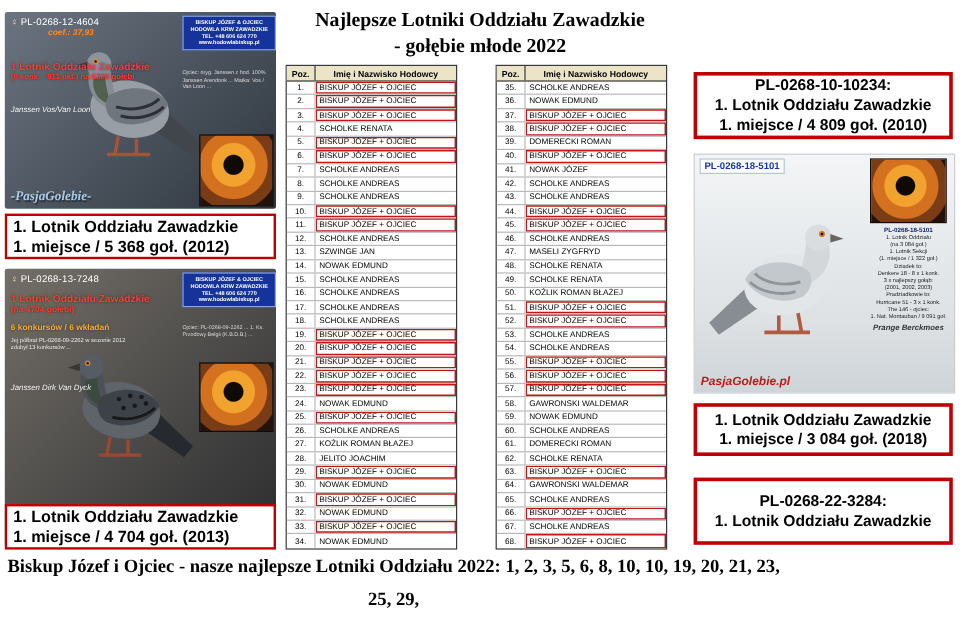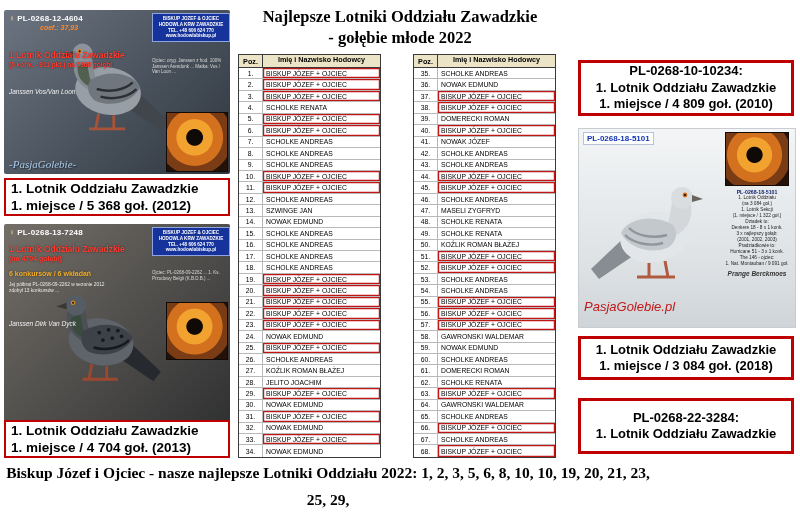--- a/index.html
+++ b/index.html
@@ -12,35 +12,35 @@
          font-family:"Liberation Serif",serif;font-weight:bold;font-size:16.5px;line-height:21px}
   #footer{position:absolute;top:459px;left:0;width:656px;text-align:center;
           font-family:"Liberation Serif",serif;font-weight:bold;font-size:15.5px;line-height:27px}
 
   
   .photo-card{position:absolute;overflow:hidden;border-radius:2px}
   #card1{left:4px;top:10px;width:226px;height:164px;
          background:linear-gradient(135deg,#6b7480 0%,#49525c 55%,#2f353d 100%)}
   #card2{left:4px;top:224px;width:226px;height:232px;
          background:linear-gradient(135deg,#746f68 0%,#4b4a48 55%,#2b2c2e 100%)}
-  .ring-label{position:absolute;top:4px;left:5px;color:#fff;font-size:8px;font-weight:bold;letter-spacing:.2px}
+  .ring-label{position:absolute;top:4px;left:5px;color:#fff;font-size:8px;font-weight:normal;letter-spacing:.2px}
   .ring-label .sex{color:#ffd9a0;margin-right:2px}
   .coef{position:absolute;top:14px;left:36px;color:#ff8a2a;font-size:7px;font-style:italic;font-weight:bold}
   .ach{position:absolute;left:5px;color:#ff3b2f;font-weight:bold;text-shadow:0 0 2px rgba(0,0,0,.6)}
   #card1 .a1{top:40px;font-size:8.5px}
   #card1 .a2{top:51px;font-size:6.5px;width:135px}
   #card2 .a1{top:20px;font-size:8.5px}
   #card2 .a2{top:31px;font-size:7px}
   #card2 .a3{top:46px;font-size:7px;color:#f5b02a}
   .note{position:absolute;top:58px;left:5px;width:108px;color:#e8e8e8;font-size:4.8px;line-height:6px}
   .strain{position:absolute;left:5px;color:#f2f2f2;font-style:italic;font-size:6.5px}
   #card1 .strain{top:78px}
   #card2 .strain{top:96px}
   .watermark{position:absolute;left:5px;bottom:4px;color:#a9c9e9;font-family:"Liberation Serif",serif;
-             font-style:italic;font-weight:normal;font-size:11px;text-shadow:1px 1px 1px rgba(0,0,0,.5)}
+             font-style:italic;font-weight:bold;font-size:11px;text-shadow:1px 1px 1px rgba(0,0,0,.5)}
   .bluebox{position:absolute;right:0;top:3px;width:78px;background:#16339b;border:1px solid #8fa4e0;
            padding:2px 1px;text-align:center}
   .bb-line{color:#fff;font-size:4.6px;line-height:5.8px;font-weight:bold;white-space:nowrap;overflow:hidden}
   .fineprint{position:absolute;right:2px;width:76px;color:#d9d9d9;font-size:4.5px;line-height:5.5px}
   #card1 .fineprint{top:48px;height:44px}
   #card2 .fineprint{top:46px;height:28px}
   .eyeph{position:absolute;border:1px solid #120a06;
          background:radial-gradient(circle at 46% 42%, #0f0a06 0 17%, #f2a22e 19% 38%, #d4711f 40% 60%, #7a3c14 62% 80%, #241208 82%)}
   #card1 .eyeph{right:2px;bottom:2px;width:62px;height:60px}
   #card2 .eyeph{right:2px;top:78px;width:62px;height:58px}
@@ -53,21 +53,21 @@
            display:flex;flex-direction:column;justify-content:center;padding-left:5px;
            font-weight:bold;font-size:13.5px;line-height:17px}
   #caption1{top:178px}
   #caption2{top:420px}
 
   
   .rtable{position:absolute;top:54px;width:143px;border:1px solid #3a3a3a;background:#fff}
   #table1{left:238px}
   #table2{left:413px}
   .t-head{display:flex;height:13px;background:#ece4c6;border-bottom:1px solid #3a3a3a;
-          font-weight:bold;font-size:7.2px;}
+          font-weight:bold;font-size:7.2px;align-items:center}
   .t-head .pos{width:24px;text-align:center;border-right:1px solid #3a3a3a;height:100%;
                display:flex;align-items:center;justify-content:center}
   .t-head .name{flex:1;text-align:center}
   .t-row{display:flex;height:11.45px;border-bottom:1px solid #b9b9b9}
   .t-row:last-child{border-bottom:none}
   .t-row .pos{width:24px;font-size:6.8px;border-right:1px solid #b9b9b9;
               display:flex;align-items:center;justify-content:center}
   .t-row .name{flex:1;font-size:6.8px;padding-left:3px;display:flex;align-items:center;white-space:nowrap}
   .t-row.hl .name{box-shadow:inset 0 0 0 1.2px #c11616}
 
@@ -82,22 +82,22 @@
          background:linear-gradient(180deg,#f3f5f6 0%,#dde1e4 70%,#cfd4d8 100%);border:1px solid #c9cdd1}
   #cardR .ring-chip{position:absolute;top:3px;left:4px;color:#1433b8;font-weight:bold;font-size:8px;
                     background:rgba(255,255,255,.85);padding:1px 3px;border:1px solid #b9c2d8}
   #cardR .pigeon{left:0;top:44px;width:150px;height:126px}
   #cardR .info{position:absolute;top:3px;right:2px;width:72px;text-align:center}
   #cardR .info .eyephR{width:64px;height:54px;margin:0 auto 3px auto;border:1px solid #120a06;
          background:radial-gradient(circle at 46% 42%, #0f0a06 0 17%, #f2a22e 19% 38%, #d4711f 40% 60%, #7a3c14 62% 80%, #241208 82%)}
   #cardR .info .line{font-size:4.7px;line-height:6px;color:#222}
   #cardR .info .line:first-of-type{font-weight:bold;font-size:5.2px;color:#13246e}
   #cardR .strainR{font-style:italic;font-weight:bold;font-size:6.5px;color:#333;margin-top:3px}
-  #cardR .logoR{position:absolute;left:5px;bottom:13px;color:#c01818;font-style:italic;
-                font-weight:normal;font-size:13px}
+  #cardR .logoR{position:absolute;left:5px;bottom:3px;color:#c01818;font-style:italic;
+                font-weight:bold;font-size:10px}
 </style>
 </head>
 <body>
 
 <div id="canvas">
 
   <div id="title">
     <div>Najlepsze Lotniki Oddziału Zawadzkie</div>
     <div>- gołębie młode 2022</div>
   </div>

